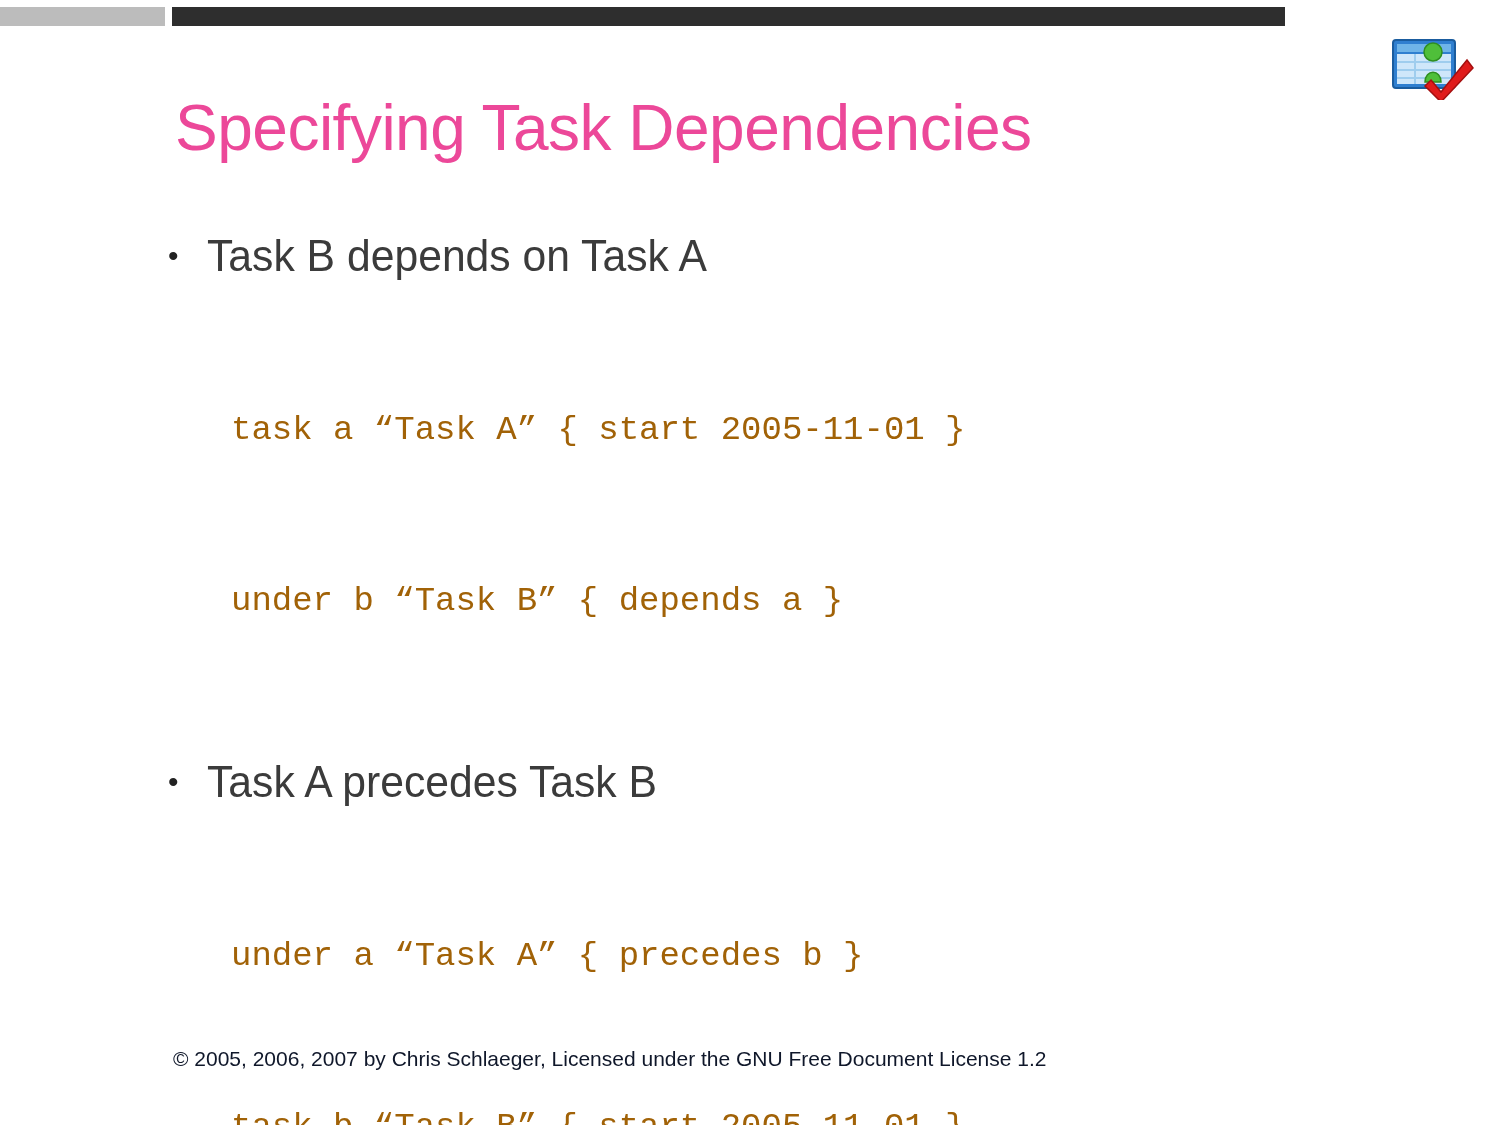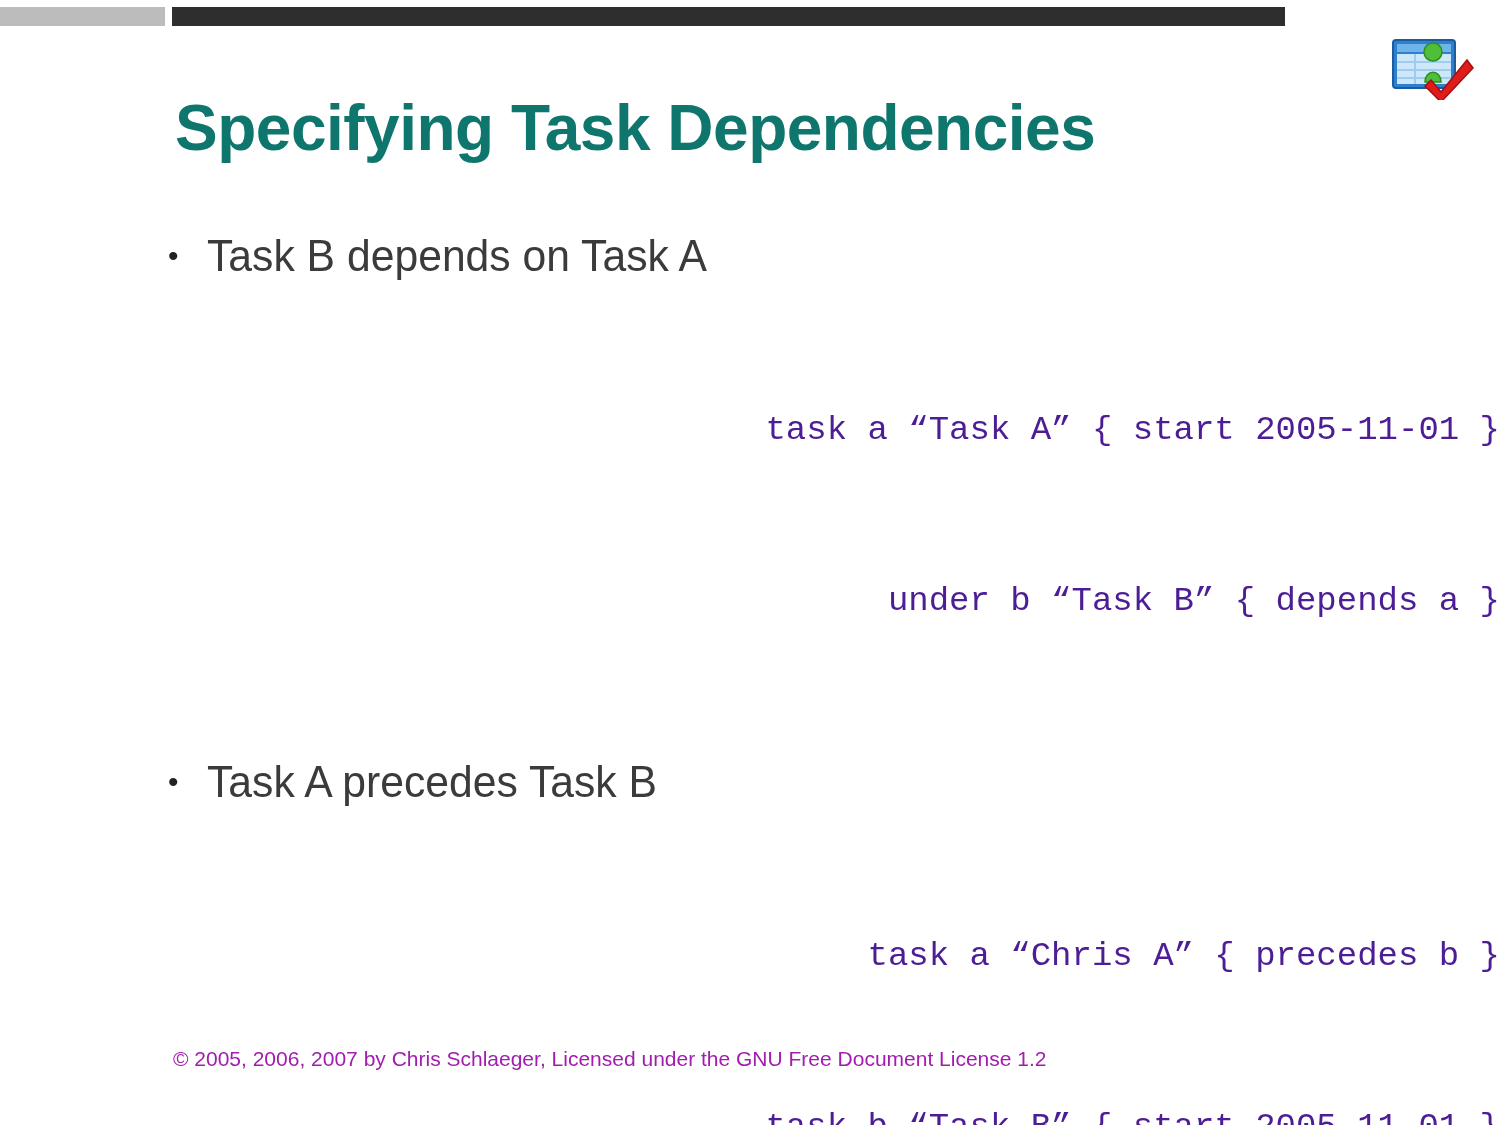--- a/index.html
+++ b/index.html
@@ -51,23 +51,23 @@
     height: 64px;
   }
   #logo-icon svg { display: block; }
 
   
   #slide-title {
     position: absolute;
     left: 175px;
     top: 92px;
     width: 1100px;
-    color: #0f766e;
+    color: #ec4899;
     font-family: "Liberation Sans", sans-serif;
-    font-weight: bold;
+    font-weight: normal;
     font-size: 64px;
     line-height: 72px;
     letter-spacing: -0.5px;
     white-space: nowrap;
   }
 
   
   #slide-body {
     position: absolute;
     left: 0;
@@ -97,37 +97,36 @@
   }
   .bullet-row .bullet-text {
     display: inline-block;
     transform: scaleX(0.97);
     transform-origin: left center;
   }
 
   .code-block {
     margin-top: 4px;
     padding-left: 231px;
-    color: #4c1d95;
+    color: #a16207;
     font-family: "Liberation Mono", "DejaVu Sans Mono", monospace;
     font-size: 34px;
     line-height: 57px;
     white-space: pre;
-    text-align: right;
   }
   .code-line { white-space: pre; }
 
   .gap-after-code-1 { height: 10px; }
 
   
   #footer-copyright {
     position: absolute;
     left: 173px;
     top: 1046px;
-    color: #a21caf;
+    color: #0f172a;
     font-family: "Liberation Sans", sans-serif;
     font-size: 21px;
     line-height: 26px;
     white-space: nowrap;
   }
 </style>
 </head>
 <body>
 
 <div id="top-bars">
@@ -170,20 +169,20 @@
   </div>
 
   <div class="gap-after-code-1"></div>
 
   <div class="bullet-block">
     <div class="bullet-row">
       <span class="bullet-marker">•</span>
       <span class="bullet-text">Task A precedes Task B</span>
     </div>
     <div class="code-block">
-      <div class="code-line">task a “Chris A” { precedes b }</div>
+      <div class="code-line">under a “Task A” { precedes b }</div>
       <div class="code-line">task b “Task B” { start 2005-11-01 }</div>
     </div>
   </div>
 
 </div>
 
 <div id="footer-copyright">© 2005, 2006, 2007 by Chris Schlaeger, Licensed under the GNU Free Document License 1.2</div>
 
 </body></html>

